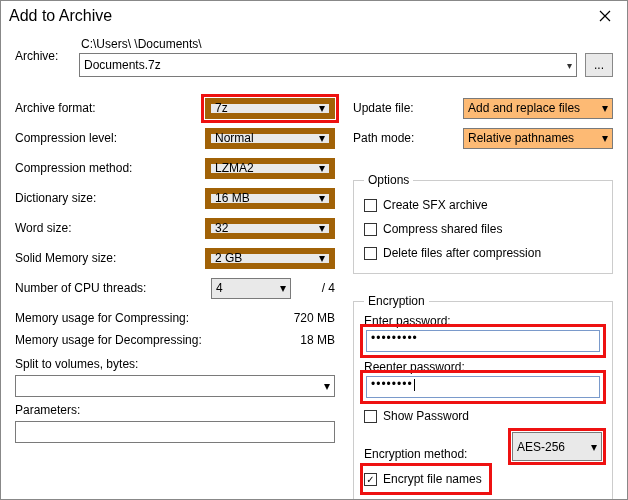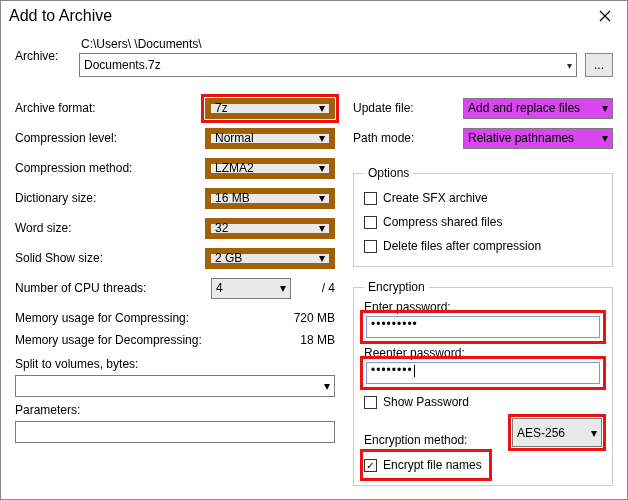--- a/index.html
+++ b/index.html
@@ -38,32 +38,32 @@
   .combo .chev { font-size:10px; color:#333; margin-left:4px; }
   .square-btn { width:28px; height:24px; border:1px solid #888; background:#e9e9e9; display:flex;align-items:center;justify-content:center;}
   .archive-name { flex:1; background:#fff; display:flex;align-items:center;justify-content:space-between;}
   .archive-name .val{ flex:1; }
   .columns { display:flex; gap:18px; margin-top:16px; }
   .col-left { width: 320px; }
   .col-right { flex:1; }
   .frow { display:flex; align-items:center; height:30px; }
   .flabel { flex:1; }
   .fcombo { width:130px; background:#e9e9e9; height:21px; display:flex;align-items:center;justify-content:space-between; border:6px solid #a16207; padding:0 4px;}
-  .right-combo { width:150px; background:#d946ef; height:21px; display:flex;align-items:center;justify-content:space-between; border:1px solid #7a7a7a; padding:0 4px;}
+  .right-combo { width:150px; background:#fdba74; height:21px; display:flex;align-items:center;justify-content:space-between; border:1px solid #7a7a7a; padding:0 4px;}
   .highlight { outline:3px solid #e11; outline-offset:1px; }
   .cpu-row { display:flex; align-items:center; height:30px; }
   .cpu-combo { width:80px;background:#e9e9e9;height:21px;display:flex;align-items:center;justify-content:space-between;border:1px solid #7a7a7a;padding:0 4px; margin-right:8px;}
   .cpu-total{ width:36px; text-align:right; }
   .mem-row { display:flex; height:22px; align-items:center; }
   .mem-label{ flex:1;}
   .mem-val{ width:80px; text-align:right;}
   .split-section{ margin-top:6px;}
   .split-combo{ width:100%; height:22px; border:1px solid #7a7a7a; background:#fff; display:flex;align-items:center;justify-content:space-between; padding:0 4px; margin-top:4px;}
   .param-input{ width:100%; height:22px; border:1px solid #7a7a7a; background:#fff; padding:0 4px; margin-top:4px;}
-  fieldset.group{ border:1px solid #ccc; margin:13px 0 8px 0; padding:6px 10px 8px 10px; position:relative;}
+  fieldset.group{ border:1px solid #ccc; margin:20px 0 8px 0; padding:6px 10px 8px 10px; position:relative;}
   fieldset.group legend{ padding:0 4px; font-size:12px;}
   .chk{ display:flex; align-items:center; gap:6px; height:24px;}
   .chkbox{ width:13px;height:13px;border:1px solid #333; background:#fff; display:flex;align-items:center;justify-content:center;font-size:10px;}
   .pwd-field{ width:100%; border:1px solid #7a9acb; height:22px; padding:0 4px; background:#fff; letter-spacing:1px;}
   .pwd-wrap{ padding:2px; }
   .enc-row{ display:flex; align-items:flex-end; gap:8px; margin-top:4px;}
   .enc-label{ flex:1;}
   .enc-combo{ width:90px;background:#e9e9e9;height:29px;display:flex;align-items:center;justify-content:space-between;border:1px solid #7a7a7a;padding:0 4px;}
   .rightfrow{ display:flex; align-items:center; height:30px;}
   .rightfrow .rlabel{ flex:1;}
@@ -129,21 +129,21 @@
         </div>
       </div>
       <div class="frow">
         <div class="flabel">Word size:</div>
         <div class="fcombo">
           <span>32</span>
             <span class="chev">▾</span>
         </div>
       </div>
       <div class="frow">
-        <div class="flabel">Solid Show size:</div>
+        <div class="flabel">Solid Memory size:</div>
         <div class="fcombo">
           <span>2 GB</span>
             <span class="chev">▾</span>
         </div>
       </div>
       <div class="cpu-row">
         <div class="flabel">Number of CPU threads:</div>
         <div class="cpu-combo">
           <span>4</span>
             <span class="chev">▾</span>

